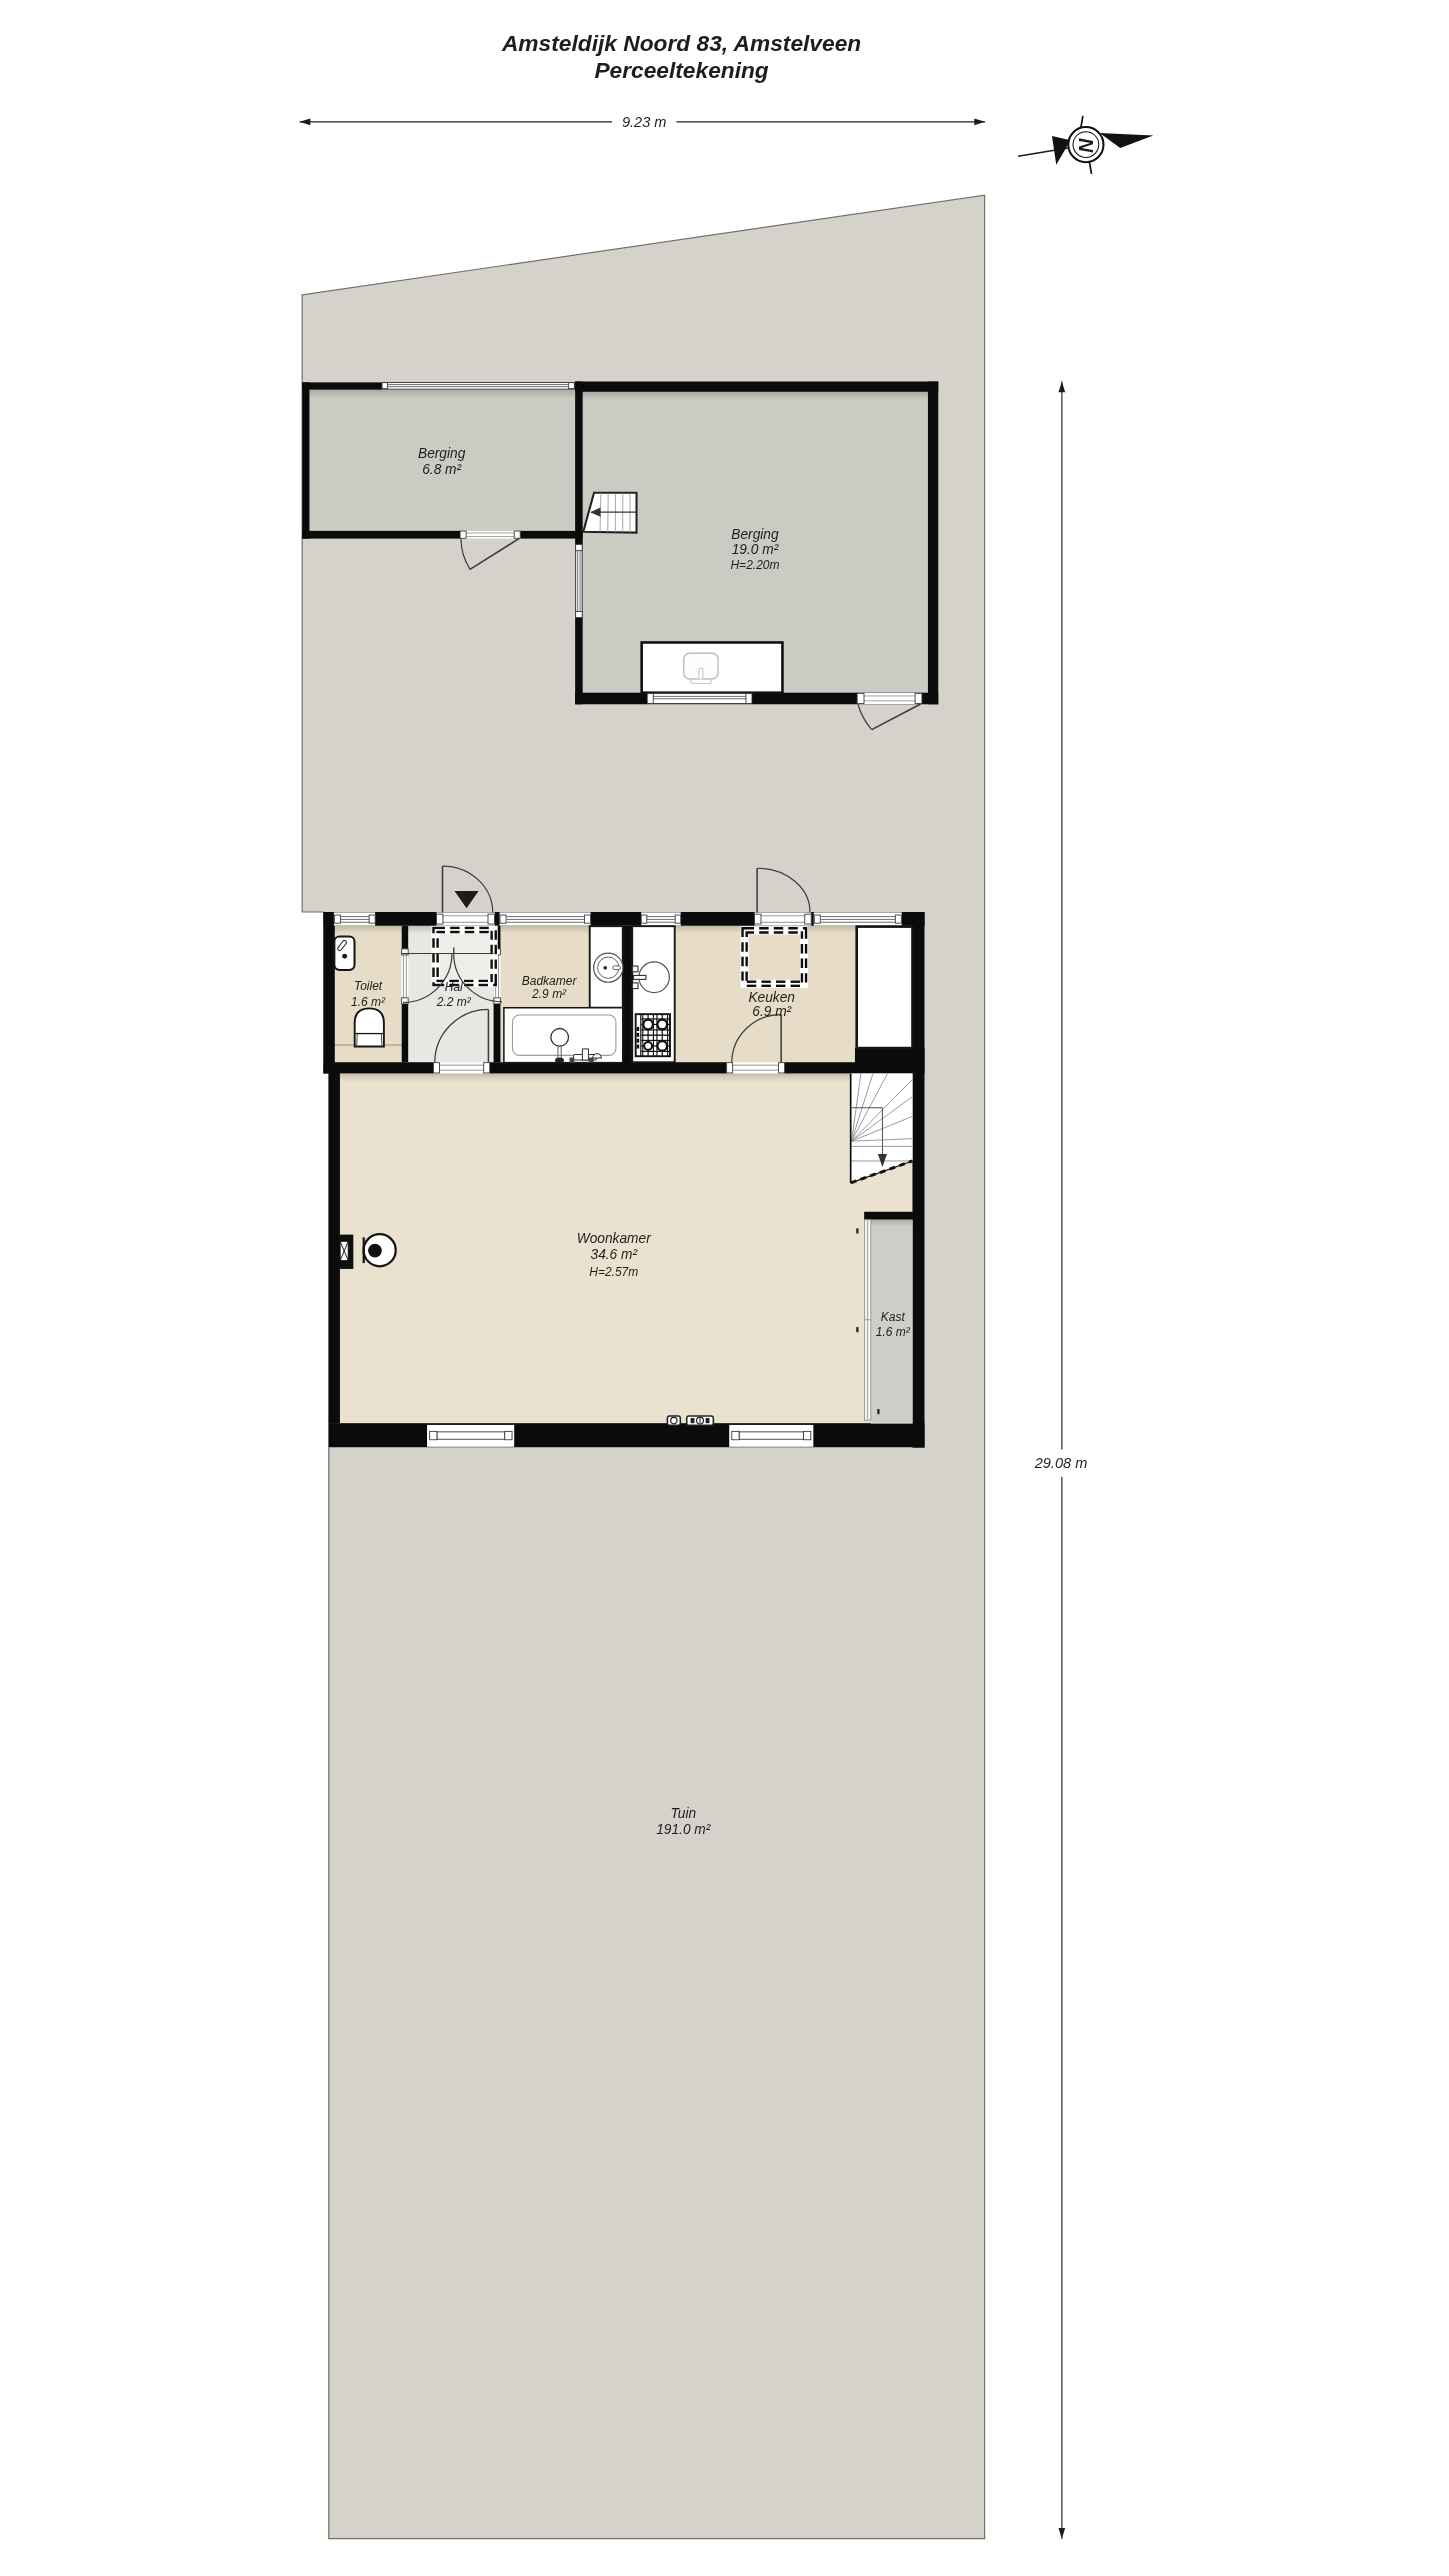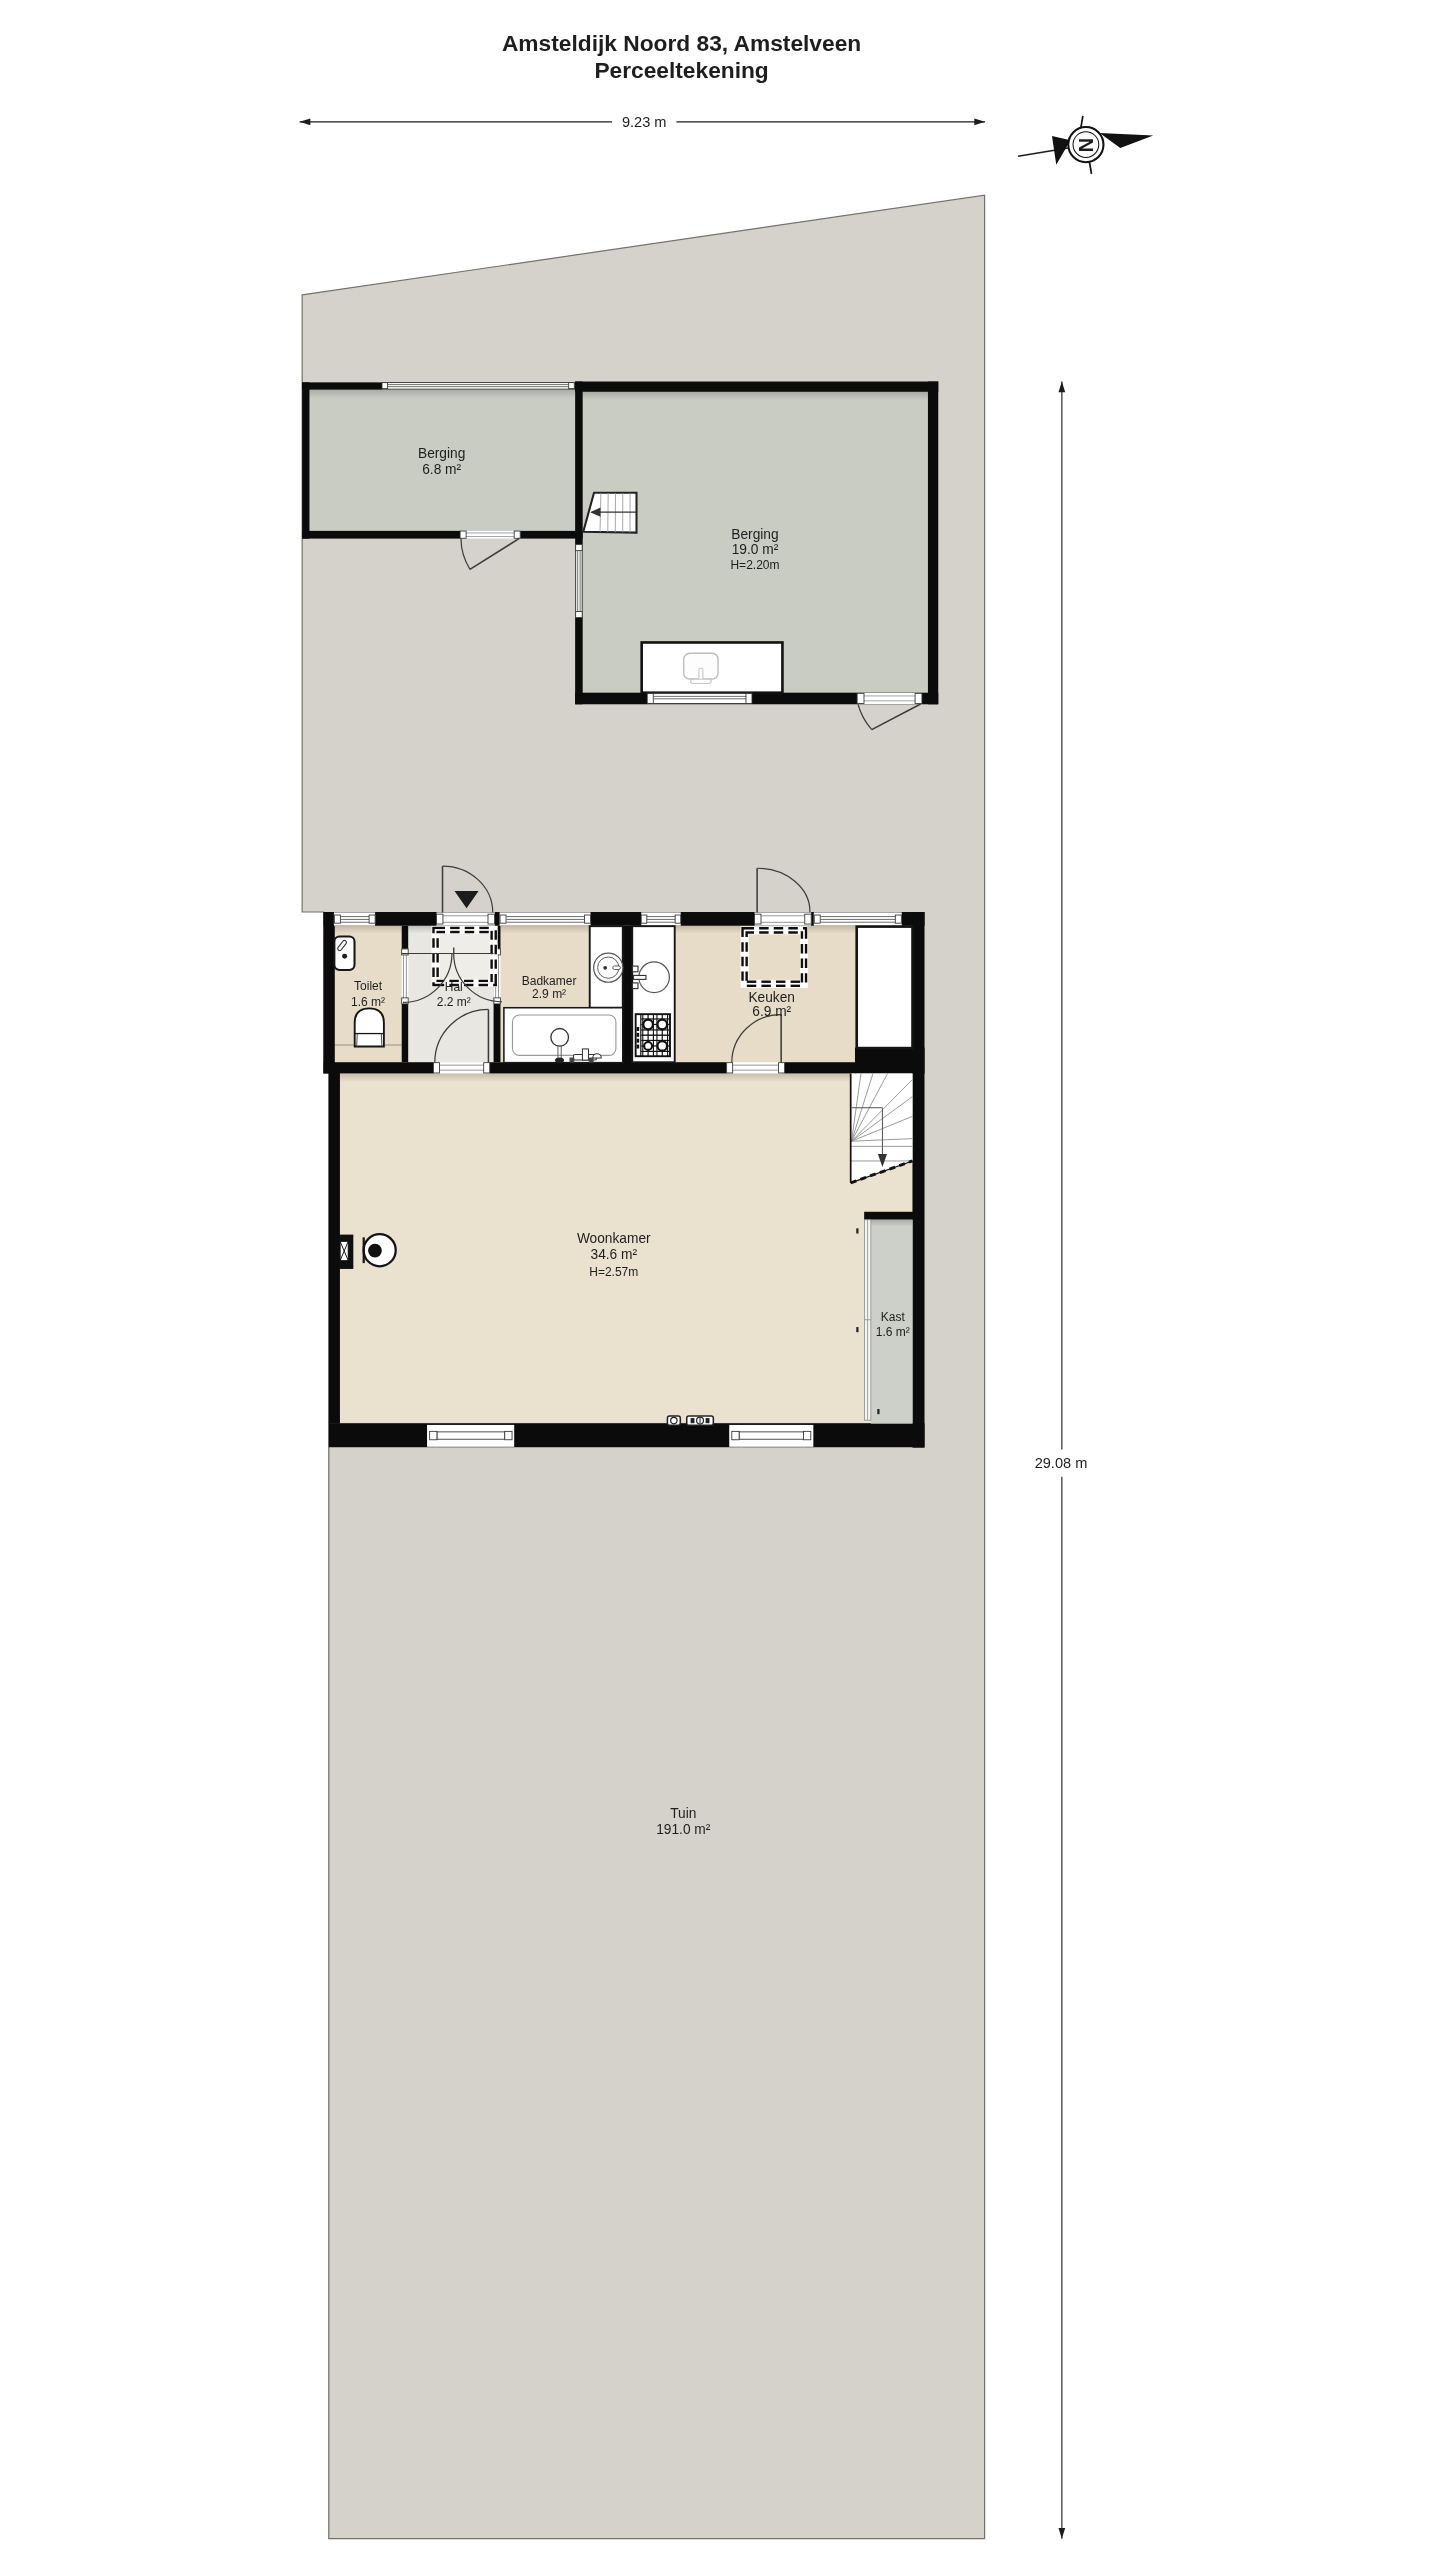--- a/index.html
+++ b/index.html
@@ -1,16 +1,16 @@
 <!DOCTYPE html>
 <html style="font-size:13.7px"><head>
 <meta charset="utf-8">
 <style>
 html,body{margin:0;padding:0;background:#ffffff;}
-#page{position:relative;width:1449px;height:2576px;background:#ffffff;overflow:hidden;}
+#page{position:relative;width:1449px;height:2576px;background:#ffffff;overflow:hidden;font-style:italic;}
 svg{position:absolute;top:0;left:0;display:block;}
 text{font-family:"Liberation Sans",sans-serif;fill:#1e1e1e;}
 </style>
 </head>
 <body>
 <div id="page">
 <svg width="1449" height="2576" viewBox="0 0 1688 3000">
 <defs>
 <linearGradient id="shTopB" x1="0" y1="0" x2="0" y2="1">
 <stop offset="0" stop-color="rgba(115,104,82,0.30)"></stop>

